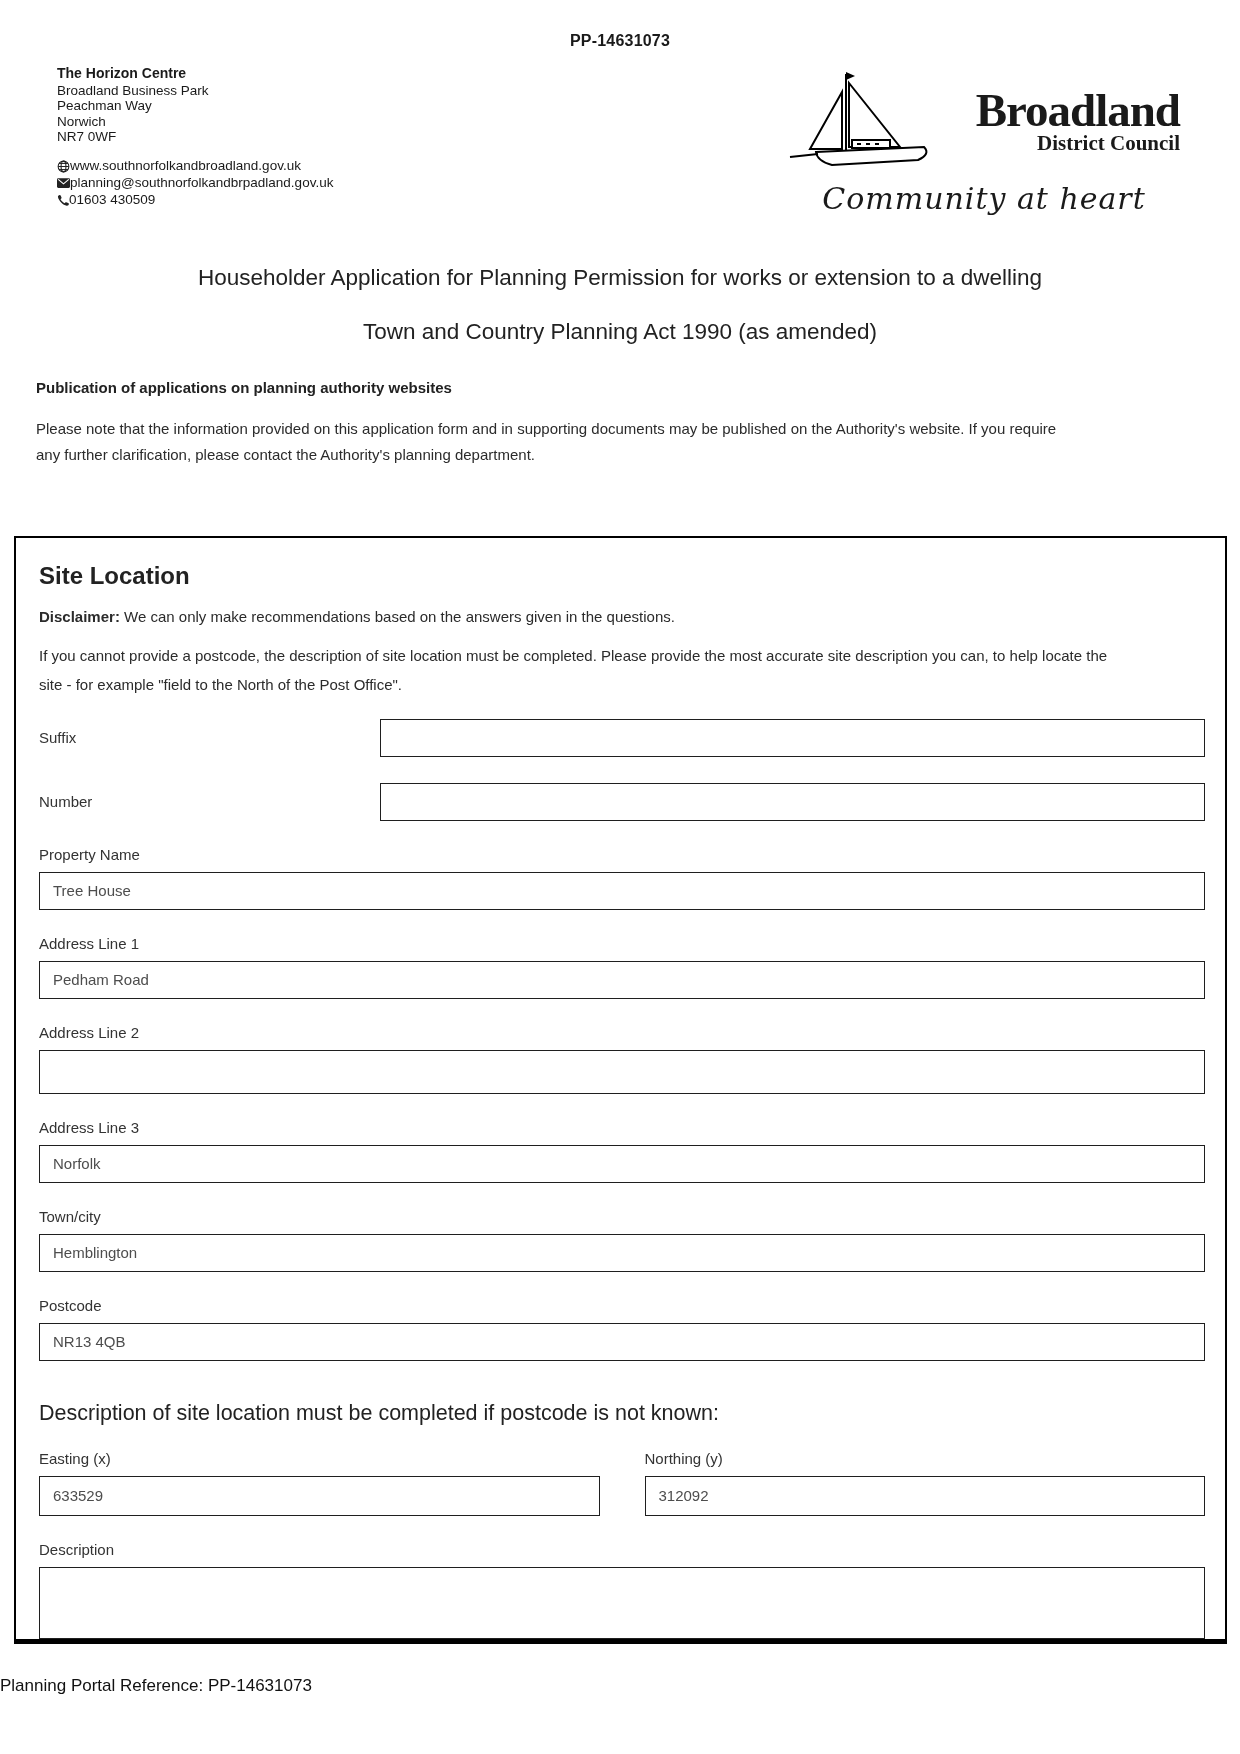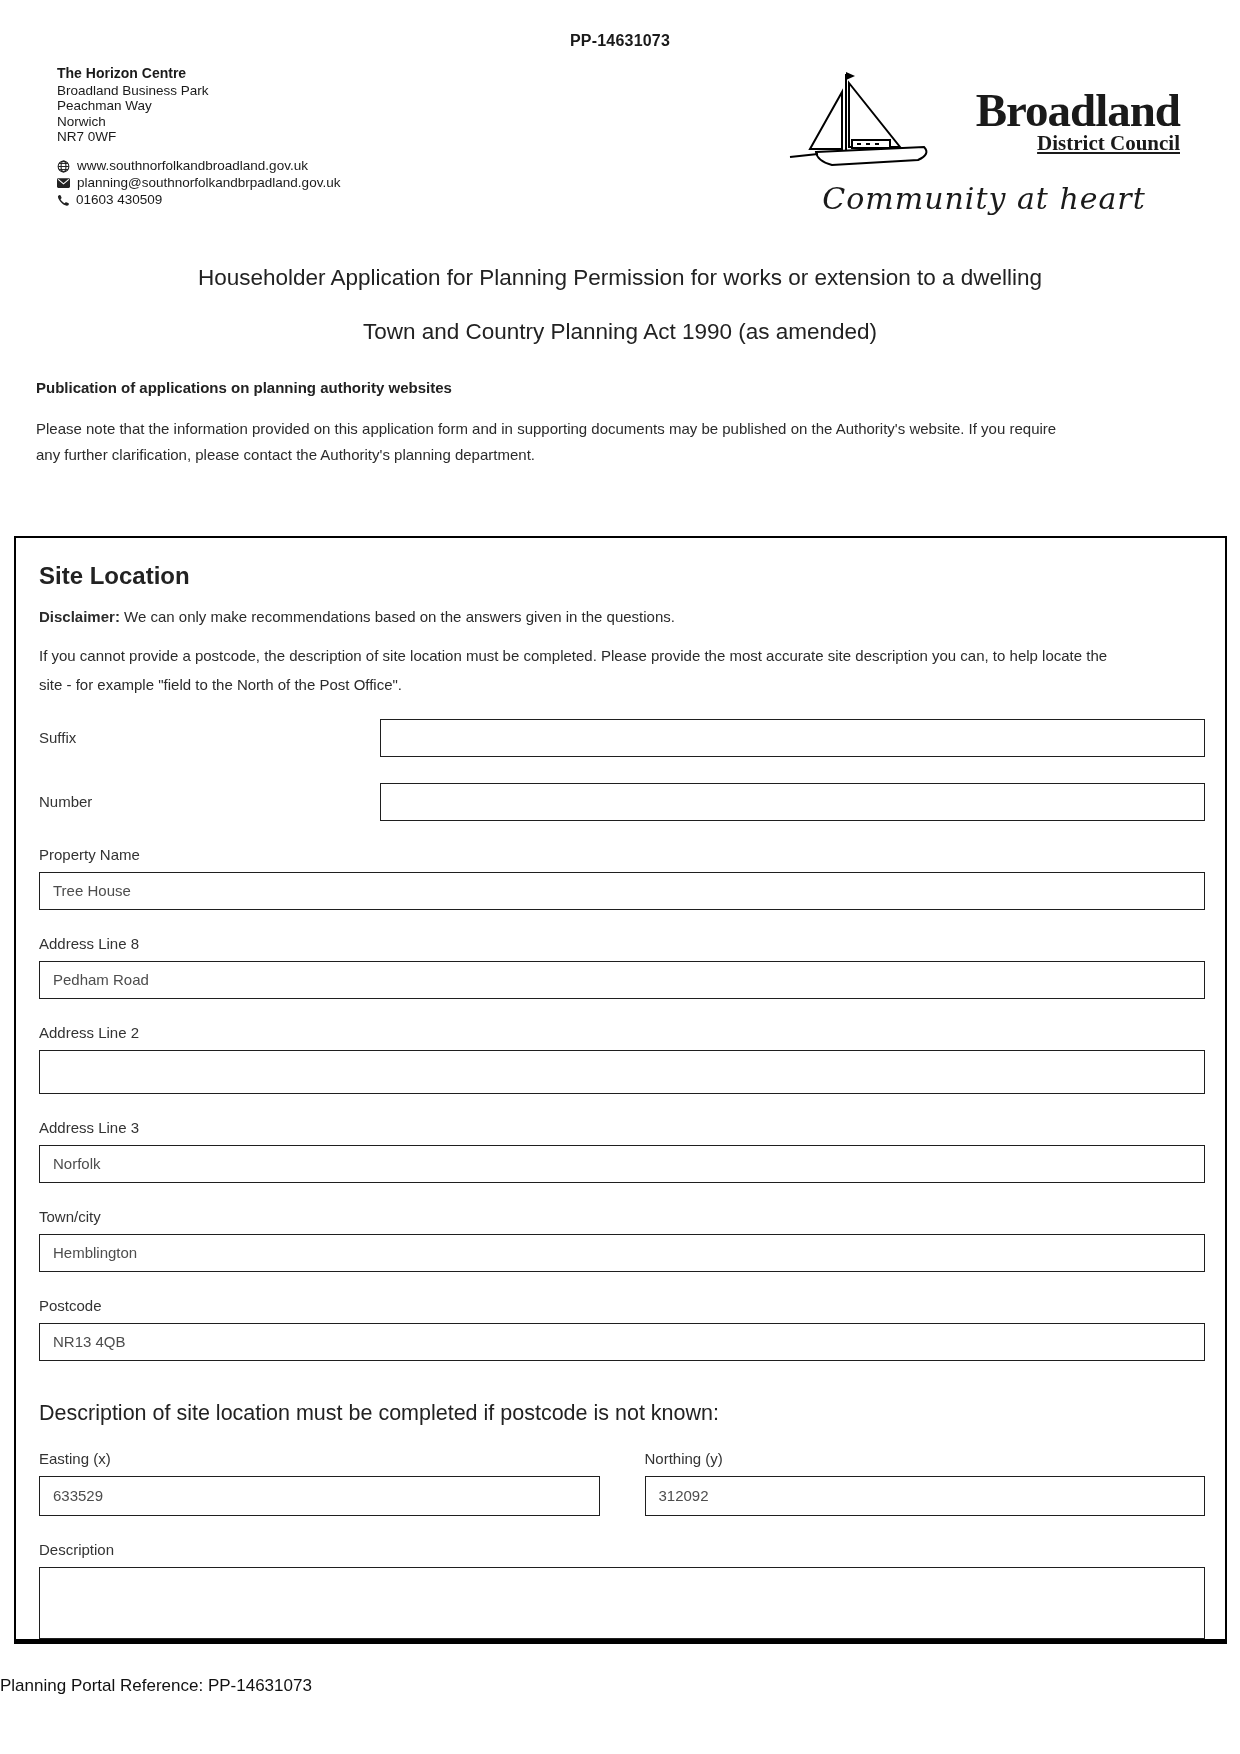--- a/index.html
+++ b/index.html
@@ -12,28 +12,28 @@
     overflow:hidden;
   }
   
   .pp-top { padding-top:32px; text-align:center; font-size:16px; font-weight:bold; letter-spacing:.2px; }
 
   
   .header { display:flex; justify-content:space-between; margin:16px 60px 0 57px; }
   .address { font-size:13.5px; line-height:15.5px; color:#1a1a1a; }
   .address .addr-name { font-weight:bold; font-size:14px; margin-bottom:1px; }
   .contacts { margin-top:13px; }
-  .contact-row { display:flex; align-items:center; gap:7px; height:17px; font-size:13.5px; }
+  .contact-row { display:flex; align-items:center; height:17px; font-size:13.5px; }
   .contact-row svg { flex:0 0 auto; display:block; }
 
   .logo { position:relative; width:392px; height:142px; }
   .logo svg.boat { position:absolute; left:0; top:2px; }
   .logo-text { position:absolute; right:0; top:22px; text-align:right; font-family:"Liberation Serif", serif; font-weight:bold; }
   .logo-name { font-size:47px; line-height:44px; letter-spacing:-1px; }
-  .logo-sub { font-size:21px; line-height:20px; margin-top:1px;text-decoration:underline; }
+  .logo-sub { font-size:21px; line-height:20px; margin-top:1px; }
   .logo-tagline {
     position:absolute; left:0; right:0; bottom:-8px; text-align:center;
     font-family:"DejaVu Serif", serif; font-style:italic;
     font-size:30px; letter-spacing:1px; white-space:nowrap;
   }
 
   
   .title-main { margin-top:56px; text-align:center; font-size:22.5px; color:#222; }
   .title-sub  { margin-top:28px; text-align:center; font-size:22.5px; color:#222; }
 
@@ -182,21 +182,21 @@
     <span class="il-label">Number</span>
     <input type="text" value="" style="">
   </div>
 
   <div class="field">
     <span class="f-label">Property Name</span>
     <input type="text" value="Tree House" style="">
   </div>
 
   <div class="field">
-    <span class="f-label">Address Line 8</span>
+    <span class="f-label">Address Line 1</span>
     <input type="text" value="Pedham Road" style="">
   </div>
 
   <div class="field tall">
     <span class="f-label">Address Line 2</span>
     <input type="text" value="" style="">
   </div>
 
   <div class="field">
     <span class="f-label">Address Line 3</span>

